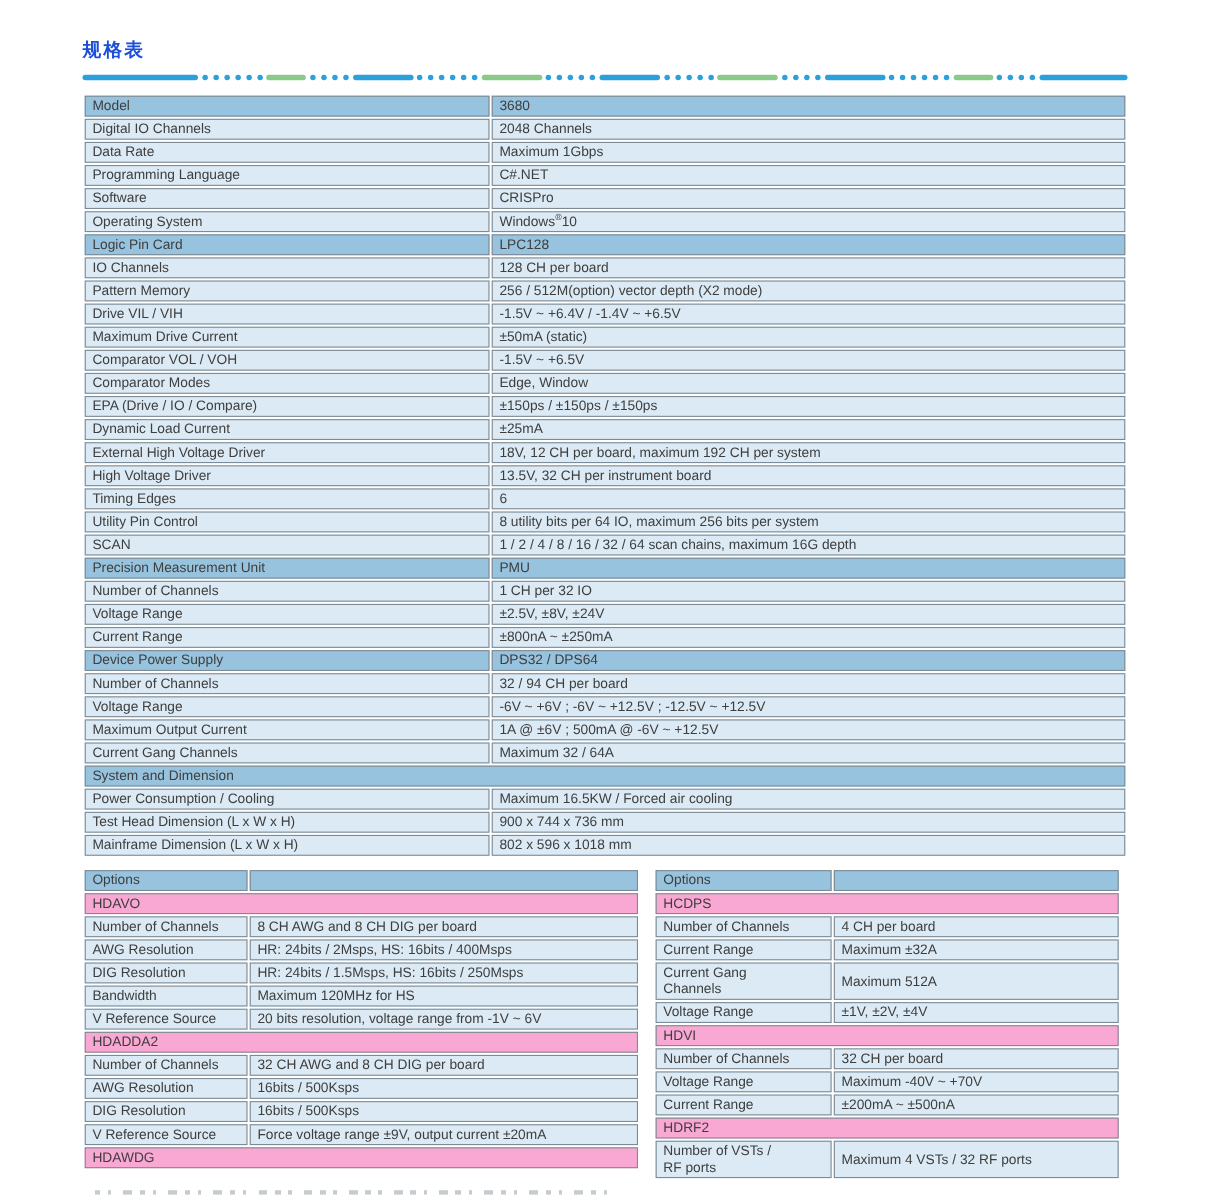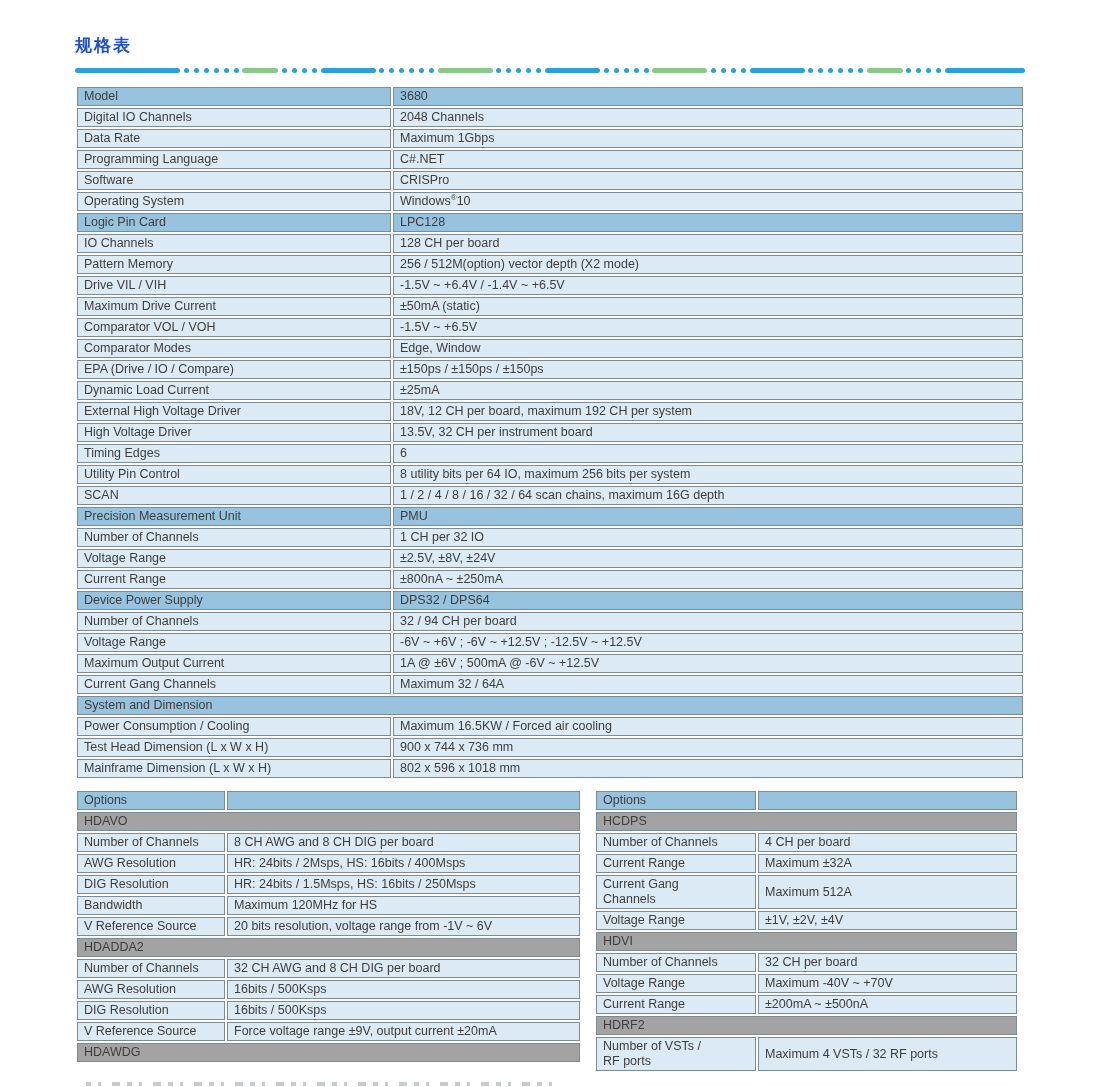--- a/index.html
+++ b/index.html
@@ -27,25 +27,25 @@
   table.spec {
     border-collapse:separate; border-spacing:2px;
     background:#ffffff; table-layout:fixed;
   }
   table.spec td {
     border:1px solid #7c8b95; background:#dbeaf4;
     padding:1px 6px; font-size:12.5px; line-height:1.2;
     height:17px; vertical-align:middle; overflow:hidden;
   }
   table.spec td.hdr { background:#98c3de; }
-  table.spec td.sub { background:#a3a3a3; }
+  table.spec td.sub { background:#f9a8d4; }
   table.spec td.lbl { white-space:pre-line; }
 
   .main-table { margin-top:12px; width:950px; }
-  .main-table td.lbl { width:314px; }
+  .main-table td.lbl { width:368px; }
 
   .options-row { margin-top:9px; display:flex; gap:12px; align-items:flex-start; }
   .opt-left  { width:507px; }
   .opt-left  td { font-size:13px; }
   .opt-left  td.lbl { width:148px; }
   .opt-right { width:425px; }
   .opt-right td { font-size:13px; }
   .opt-right td.lbl { width:160px; }
 
   sup { font-size:8px; vertical-align:super; line-height:0; }

